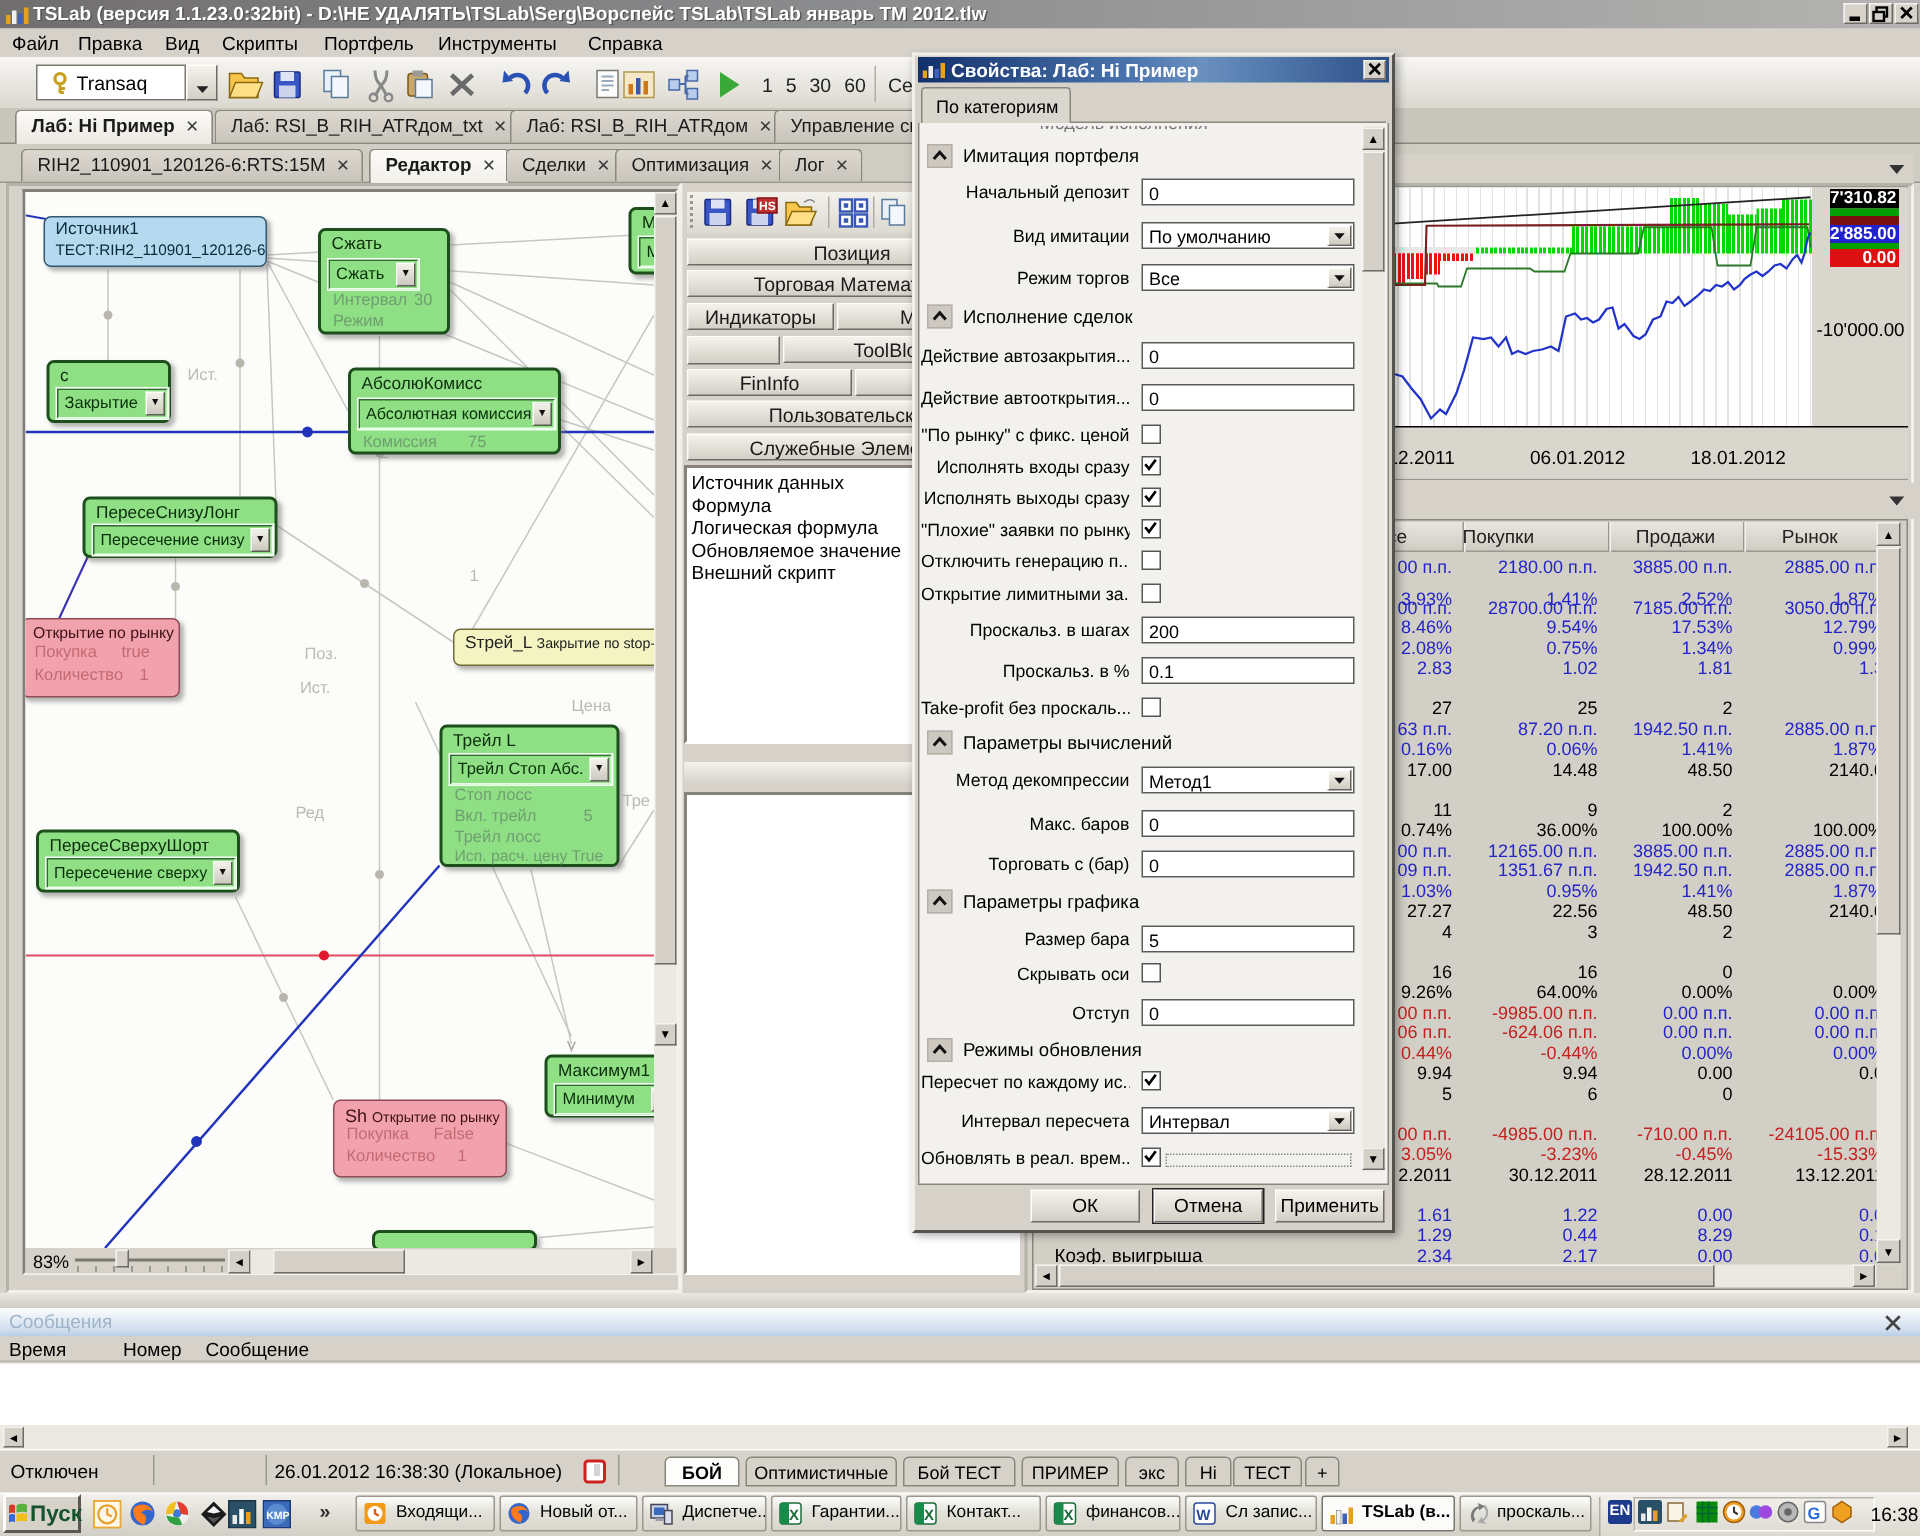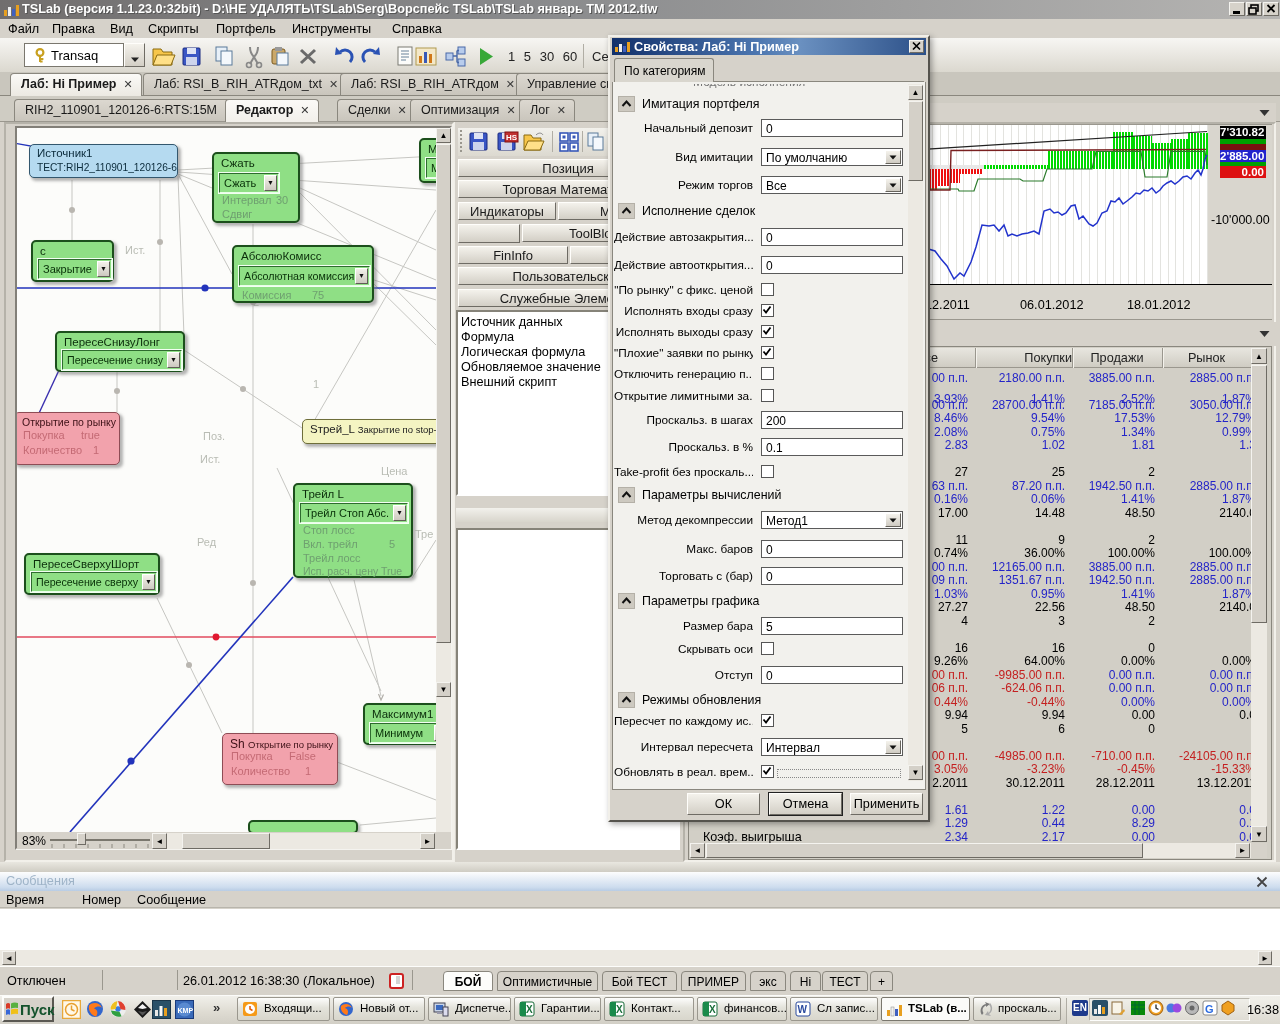--- a/index.html
+++ b/index.html
@@ -132,21 +132,21 @@
 <div class="abs" style="left:508px;top:49px;font-size:13px;color:#222;word-spacing:5px">1 5 30 60</div>
 <div class="abs" style="left:583px;top:44px;width:1px;height:24px;background:#b0ada4"></div>
 <div class="abs" style="left:592px;top:49px;font-size:13px;color:#222">Сек М</div>
 <div class="abs" style="left:0;top:72px;width:1280px;height:24px;background:#c9c6bd;border-bottom:1px solid #8a877e"></div>
 <div class="abs" style="left:0;top:96px;width:1280px;height:26px;background:#cfccc3;border-bottom:1px solid #9a978e"></div>
 <div class="tab1" style="left:10px;background:linear-gradient(#fbfaf7,#ece9e2);font-weight:700;height:23px">Лаб: Hi Пример<span class="tx">✕</span></div>
 <div class="tab1" style="left:143px;">Лаб: RSI_B_RIH_ATRдом_txt<span class="tx">✕</span></div>
 <div class="tab1" style="left:340px;">Лаб: RSI_B_RIH_ATRдом<span class="tx">✕</span></div>
 <div class="tab1" style="left:516px;">Управление ск<span class="tx">✕</span></div>
 <div class="tab2" style="left:14px;">RIH2_110901_120126-6:RTS:15M<span class="tx">✕</span></div>
-<div class="tab2" style="left:225px;background:linear-gradient(#fbfaf7,#ece9e2);font-weight:700;height:36px">Редактор<span class="tx">✕</span></div>
+<div class="tab2" style="left:246px;background:linear-gradient(#fbfaf7,#ece9e2);font-weight:700;height:36px">Редактор<span class="tx">✕</span></div>
 <div class="tab2" style="left:337px;">Сделки<span class="tx">✕</span></div>
 <div class="tab2" style="left:410px;">Оптимизация<span class="tx">✕</span></div>
 <div class="tab2" style="left:519px;">Лог<span class="tx">✕</span></div>
 <div class="abs" style="left:4px;top:122px;width:450px;height:740px;background:#d6d2ca;border:2px solid;border-color:#b5b2a9 #f2f0ea #f2f0ea #b5b2a9"></div>
 <div class="abs" style="left:15px;top:126px;width:437px;height:724px;border:2px solid;border-color:#827f78 #f4f3ef #f4f3ef #827f78;background:#fcfcfa"></div>
 <div id="canvas" class="abs" style="left:17px;top:128px;width:419px;height:704px;background:#fcfcfa;overflow:hidden">
 <svg width="419" height="704">
       <line class="gl" x1="161" y1="42" x2="419" y2="28"></line>
       <line class="gl" x1="161" y1="44" x2="419" y2="62"></line>
       <line class="gl" x1="161" y1="46" x2="215" y2="146"></line>
@@ -196,21 +196,21 @@
     <div class="nlbl" style="left:398px;top:400px">Тре</div>
     <div class="node" style="left:12px;top:16px;width:149px;height:34px;background:#b5daf0;border-color:#33576e;border-width:1.5px">
 <div class="ntit" style="top:2px;font-size:11.5px;color:#0a2a3a">Источник1</div>
 <div class="abs" style="left:7px;top:17px;font-size:10.2px;color:#0a2a3a;white-space:nowrap">ТЕСТ:RIH2_110901_120126-6</div>
     </div>
     <div class="node" style="left:195px;top:24px;width:88px;height:71px">
 <div class="ntit">Сжать</div>
 <div class="nsel" style="top:19px;width:60px">Сжать<span class="narr">▼</span></div>
 <div class="nprm" style="top:40px">Интервал</div>
       <div class="nprm" style="left:62px;top:40px">30</div>
-<div class="nprm" style="top:54px">Сдвиг</div>
+<div class="nprm" style="top:54px">Режим</div>
     </div>
     <div class="node" style="left:14px;top:112px;width:83px;height:42px">
 <div class="ntit">с</div>
 <div class="nsel" style="top:17px;width:74px">Закрытие<span class="narr">▼</span></div>
     </div>
     <div class="node" style="left:215px;top:117px;width:142px;height:58px">
 <div class="ntit">АбсолюКомисс</div>
 <div class="nsel" style="top:19px;width:131px;font-size:10.7px">Абсолютная комиссия<span class="narr">▼</span></div>
 <div class="nprm" style="top:42px">Комиссия</div>
       <div class="nprm" style="left:78px;top:42px">75</div>
@@ -439,21 +439,21 @@
   </svg>
 <div class="abs" style="left:688px;top:346px;width:584px;height:514px;border:1px solid #8a877e;background:#d2cfc6;overflow:hidden"></div>
 <div class="abs" style="left:690px;top:348px;width:561px;height:20px;background:linear-gradient(#e8e6df,#cfccc3);border-bottom:1px solid #9a978e"></div>
 <div class="abs" style="left:975px;top:348px;width:1px;height:20px;background:#9a978e"></div>
 <div class="abs" style="left:976px;top:348px;width:1px;height:20px;background:#f4f2ec"></div>
 <div class="abs" style="left:1072px;top:348px;width:1px;height:20px;background:#9a978e"></div>
 <div class="abs" style="left:1073px;top:348px;width:1px;height:20px;background:#f4f2ec"></div>
 <div class="abs" style="left:1162px;top:348px;width:1px;height:20px;background:#9a978e"></div>
 <div class="abs" style="left:1163px;top:348px;width:1px;height:20px;background:#f4f2ec"></div>
 <div class="abs" style="left:898px;top:351px;width:40px;font-size:12.7px;color:#222;text-align:right">Все</div>
-<div class="abs" style="left:975px;top:351px;width:97px;font-size:12.7px;color:#222;text-align:right">Покупки</div>
+<div class="abs" style="left:975px;top:351px;width:97px;font-size:12.7px;color:#222;text-align:left">Покупки</div>
 <div class="abs" style="left:1072px;top:351px;width:90px;font-size:12.7px;color:#222;text-align:center">Продажи</div>
 <div class="abs" style="left:1162px;top:351px;width:89px;font-size:12.7px;color:#222;text-align:center">Рынок</div>
 <div class="tr" style="top:370.5px">
     <span class="c0 bl">00 п.п.</span>
     <span class="c1 bl">2180.00 п.п.</span>
     <span class="c2 bl">3885.00 п.п.</span>
     <span class="c3 bl">2885.00 п.п.</span>
   </div>
 <div class="tr" style="top:392px">
     <span class="c0 bl">3.93%</span>

